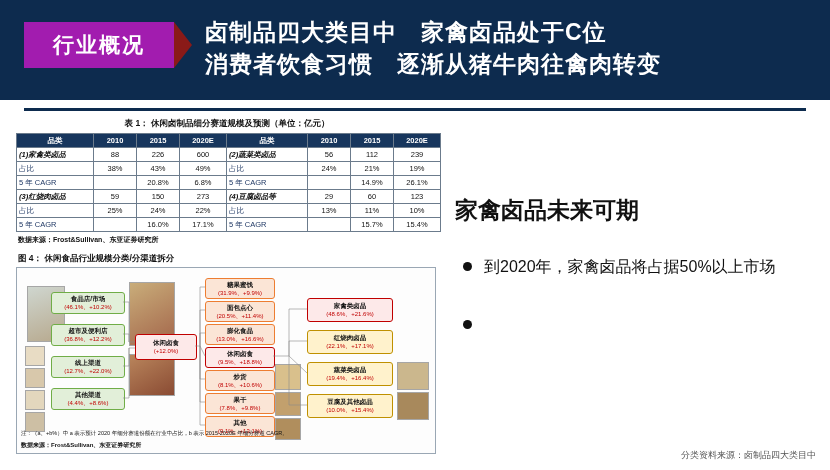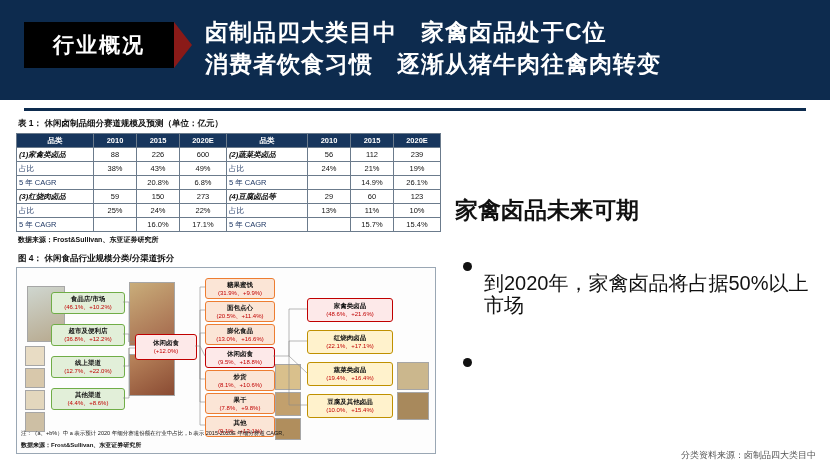--- a/index.html
+++ b/index.html
@@ -12,21 +12,21 @@
   }
   
   .header{
     position:absolute;left:0;top:0;width:830px;height:100px;
     background:#0d2b4e;
     overflow:hidden;
   }
   .hdr-tag{
     position:absolute;left:24px;top:22px;
     width:150px;height:46px;
-    background:#000000;
+    background:#a21caf;
     display:flex;align-items:center;justify-content:center;
     color:#ffffff;font-size:21px;font-weight:bold;letter-spacing:2px;
   }
   .hdr-arrow{
     position:absolute;left:174px;top:22px;
     width:0;height:0;
     border-top:23px solid transparent;
     border-bottom:23px solid transparent;
     border-left:18px solid #8a1a18;
   }
@@ -37,21 +37,21 @@
   }
   .hdr-line2{white-space:pre;}
   .hdr-rule{
     position:absolute;left:24px;top:108px;width:782px;height:3px;background:#0d2b4e;
   }
   
   .left-col{
     position:absolute;left:16px;top:118px;width:420px;height:340px;
   }
   .tbl-caption{
-    font-size:8.5px;color:#111;font-weight:bold;margin:0 0 3px 2px;
+    font-size:8.5px;color:#111;font-weight:bold;margin:0 0 3px 2px;text-align:center;
   }
   table.data{
     border-collapse:collapse;width:418px;table-layout:fixed;
     font-size:7.5px;
   }
   table.data td,table.data th{
     border:1px solid #6b7b8c;
     padding:1px 2px;
     text-align:center;
     height:11px;
@@ -104,21 +104,21 @@
   .r-title{
     font-size:23px;font-weight:bold;color:#111;margin-bottom:30px;
   }
   .bullet{
     display:flex;align-items:flex-start;margin-bottom:36px;
   }
   .bullet .dot{
     width:9px;height:9px;border-radius:50%;background:#111;margin:6px 12px 0 8px;flex:0 0 auto;
   }
   .bullet .btxt{
-    font-size:20px;color:#111;line-height:22px;margin-top:16px;
+    font-size:16px;color:#111;line-height:22px;
   }
   .footer-src{
     position:absolute;right:14px;bottom:8px;font-size:9px;color:#555;
   }
 </style>
 </head>
 <body>
 
 <div class="header">
   <div class="hdr-tag">行业概况</div>

